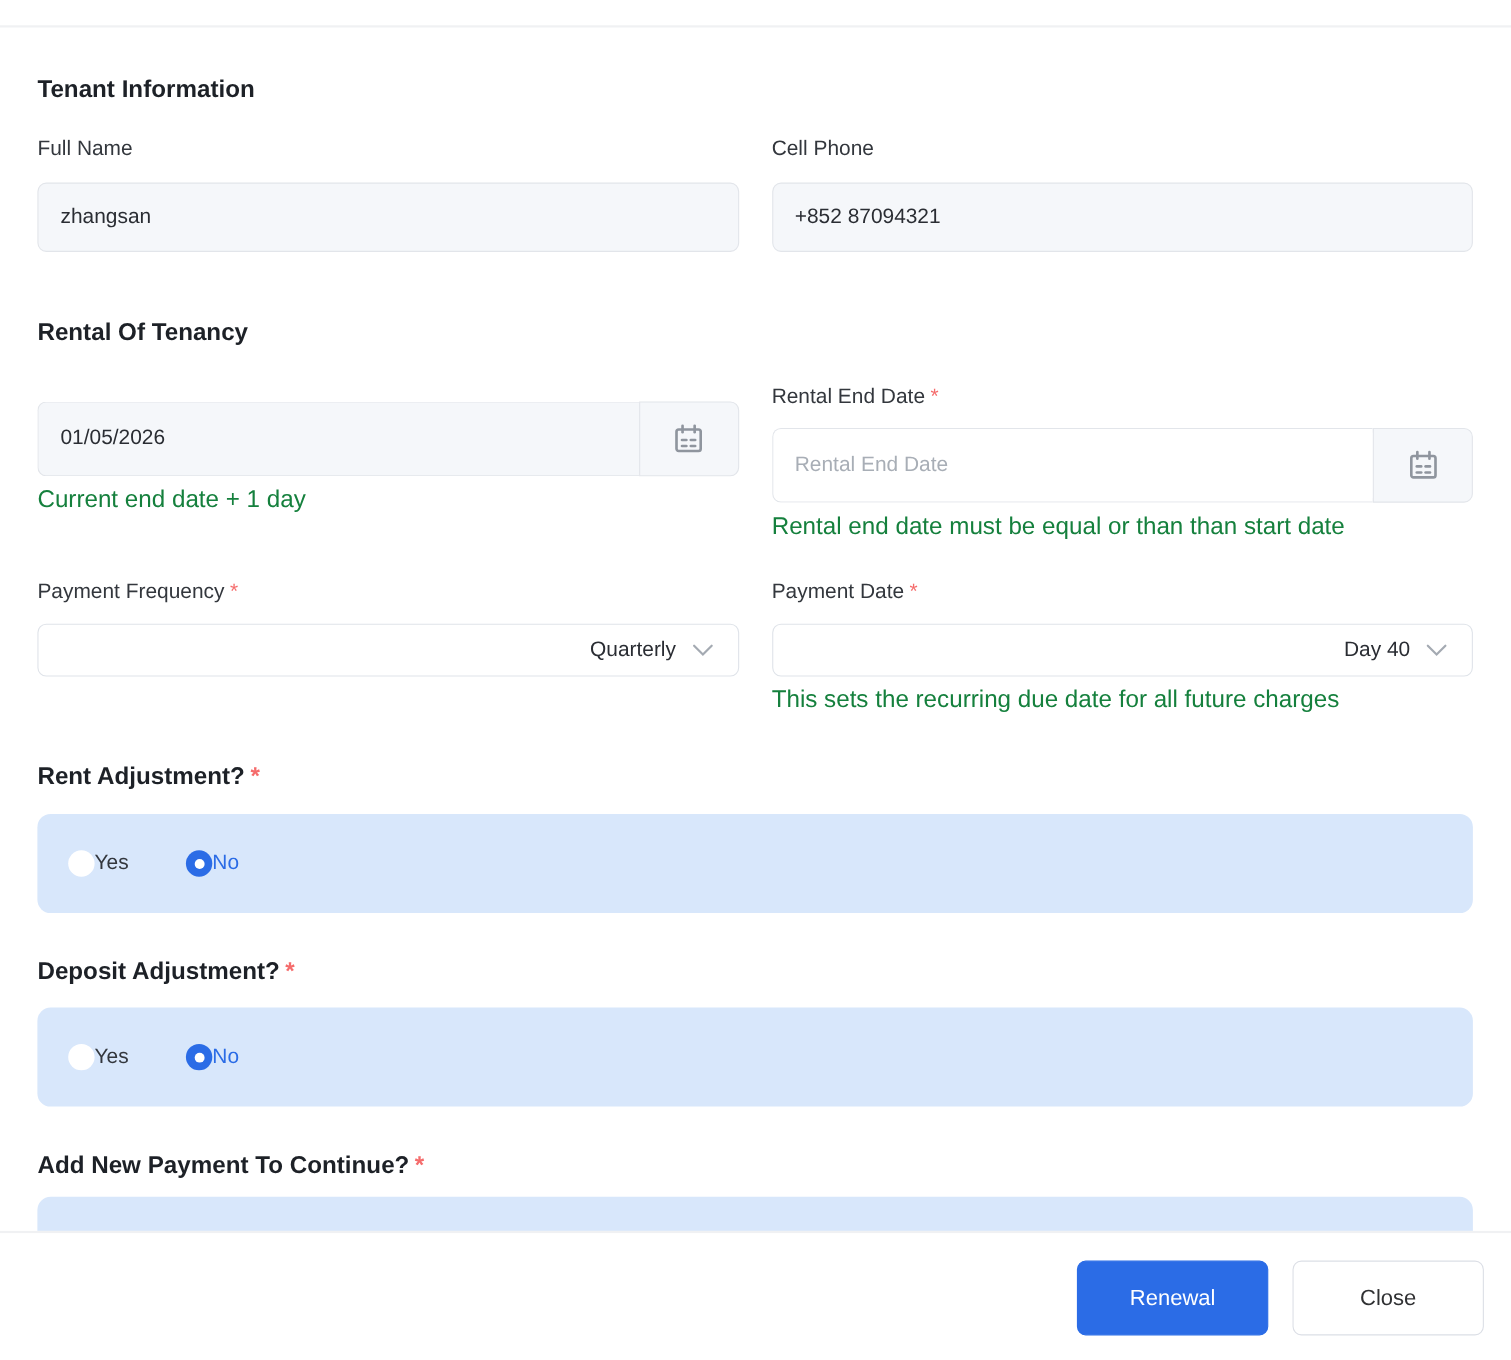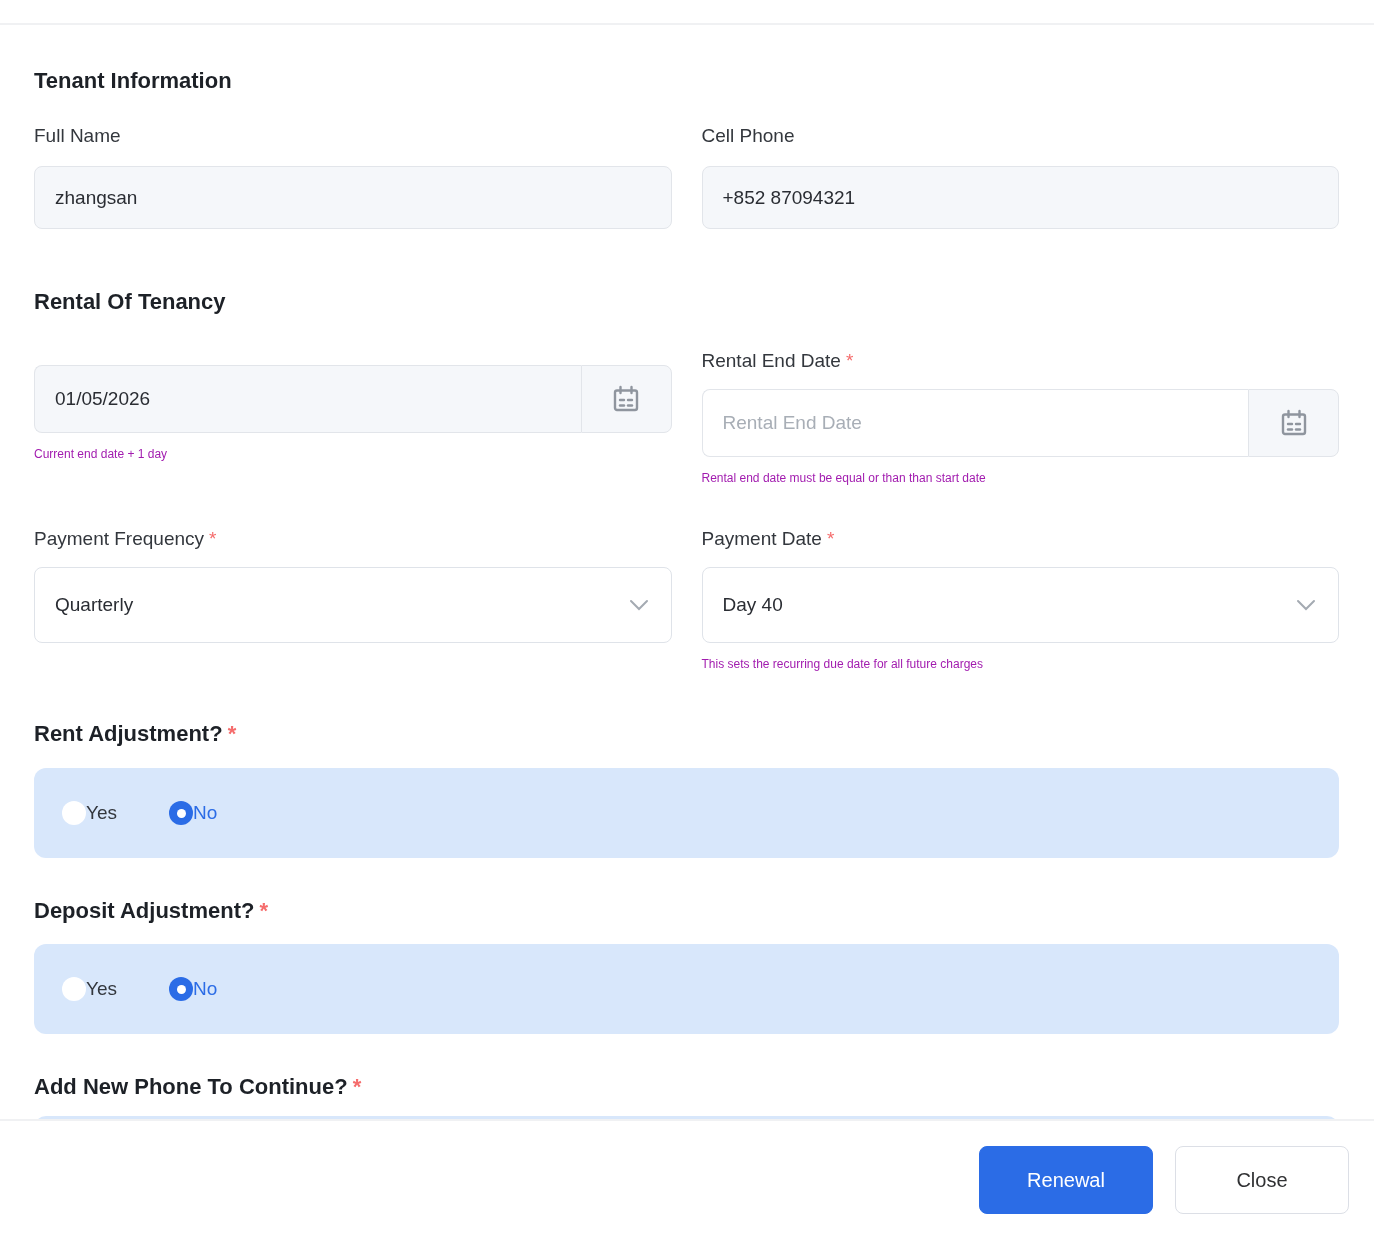--- a/index.html
+++ b/index.html
@@ -59,27 +59,27 @@
   .ig-input.editable { background: #ffffff; }
   .ig-input::placeholder { color: #a8aeb6; }
   .ig-append {
     flex: 0 0 91px; height: 100%;
     background: #f5f7fa; border: 1px solid #e2e5ea; border-left: 1px solid #e2e5ea;
     border-radius: 0 8px 8px 0;
     display: flex; align-items: center; justify-content: center;
     cursor: pointer; padding: 0;
   }
 
-  .hint { font-size: 12px; color: #a21caf; line-height: 22px; margin-top: 10px; }
+  .hint { font-size: 22px; color: #15803d; line-height: 22px; margin-top: 10px; }
 
   .select {
-    position: relative; margin-top: 16px; height: 76px; width: 100%;
+    position: relative; margin-top: 16px; height: 48px; width: 100%;
     background: #ffffff; border: 1px solid #dfe3e9; border-radius: 8px;
     display: flex; align-items: center; padding: 0 56px 0 20px;
-    font-size: 19px; color: #2a2d33; cursor: pointer;
+    font-size: 19px; color: #2a2d33; cursor: pointer; justify-content: flex-end;
   }
   .select .chevron { position: absolute; right: 22px; top: 50%; transform: translateY(-50%); display: flex; }
 
   .panel {
     margin-top: 20px; height: 90px; width: 100%;
     background: #d8e7fb; border-radius: 12px;
     display: flex; align-items: center; padding: 0 28px;
   }
   .panel-rent   { margin-top: 21px; }
   .panel-charge { margin-top: 16px; }
@@ -232,21 +232,21 @@
       </label>
       <label class="radio checked">
         <span class="radio-circle">
             <span class="radio-dot"></span>
           </span>
         <span class="radio-label">No</span>
       </label>
     </div>
 
     <h2 class="section-title mt-charge">
-      <span>Add New Phone To Continue?</span><span class="req">*</span>
+      <span>Add New Payment To Continue?</span><span class="req">*</span>
     </h2>
     <div class="panel panel-charge"></div>
 
   </div>
 
   <div class="dialog-footer">
     <button class="btn btn-primary">Renewal</button>
     <button class="btn btn-close">Close</button>
   </div>
 </div>

